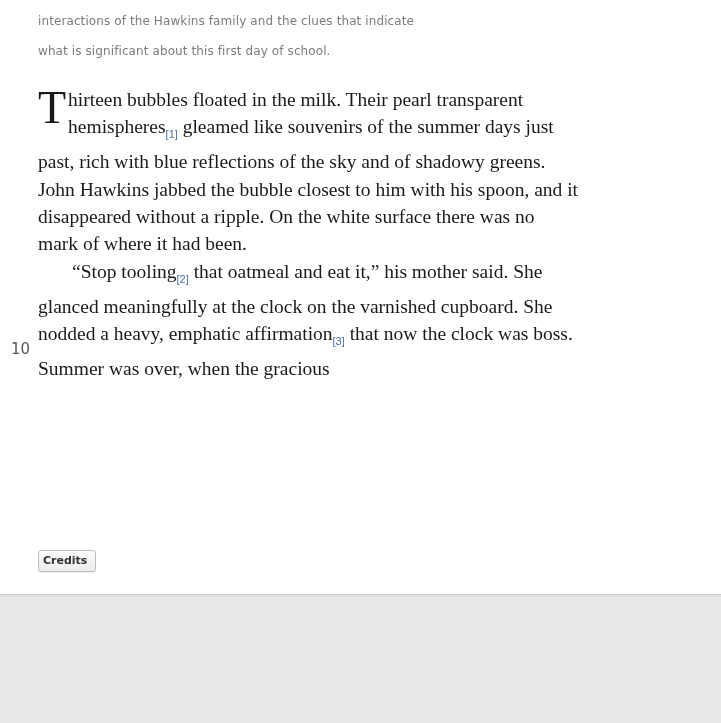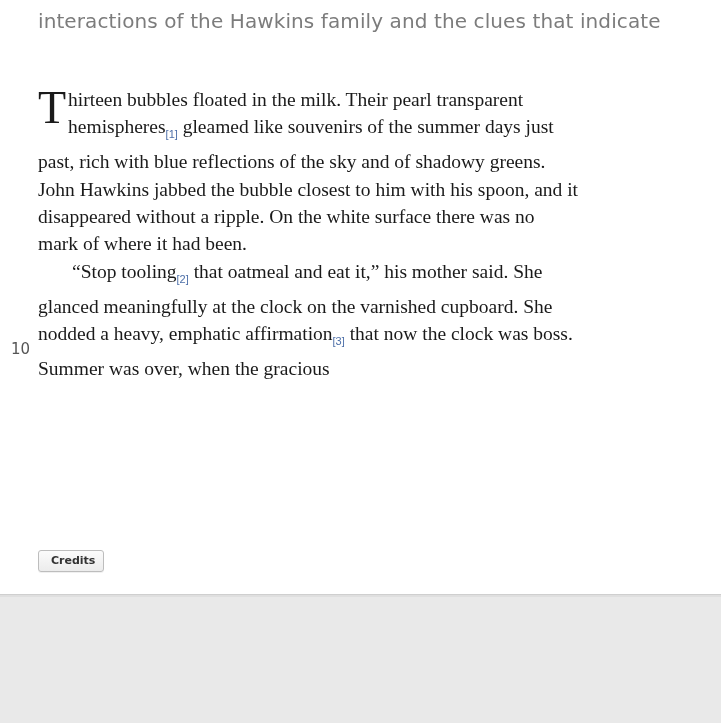--- a/index.html
+++ b/index.html
@@ -20,21 +20,21 @@
     background: #ffffff;
   }
   
   .intro {
     position: absolute;
     left: 38px;
     top: 6px;
     width: 530px;
     color: #7c7c7c;
     font-family: "DejaVu Sans", sans-serif;
-    font-size: 20px;
+    font-size: 12px;
     line-height: 30px;
     letter-spacing: 0.1px;
   }
   .intro div {
     white-space: nowrap;
   }
   
   .body-text {
     position: absolute;
     left: 38px;
@@ -83,21 +83,21 @@
     color: #555555;
     font-family: "DejaVu Sans", sans-serif;
     font-size: 15px;
   }
   
   .credits-btn {
     position: absolute;
     left: 38px;
     top: 550px;
     display: inline-block;
-    padding: 3px 8px 4px 12px;
+    padding: 3px 8px 4px 4px;
     font-family: "DejaVu Sans", sans-serif;
     font-size: 11px;
     font-weight: bold;
     color: #333333;
     background: linear-gradient(#fbfbfb, #ececec);
     border: 1px solid #bdbdbd;
     border-radius: 3px;
     box-shadow: 0 1px 0 rgba(0,0,0,0.06);
     cursor: pointer;
     line-height: 13px;
@@ -133,20 +133,21 @@
 </style>
 </head>
 <body>
 
 <div class="page">
 
   <div class="right-margin"></div>
 
   <div class="intro">
     <div>interactions of the Hawkins family and the clues that indicate</div>
+    <div>what is significant about this first day of school.</div>
   </div>
 
   <div class="body-text">
 
     <p class="para first"><span class="dropcap">T</span><span>hirteen bubbles floated in the milk. Their pearl transparent hemispheres</span><span class="fn">[1]</span><span> gleamed like souvenirs of the summer days just past, rich with blue reflections of the sky and of shadowy greens. John Hawkins jabbed the bubble closest to him with his spoon, and it disappeared without a ripple. On the white surface there was no mark of where it had been.</span></p>
 
     <p class="para indent"><span>“Stop tooling</span><span class="fn">[2]</span><span> that oatmeal and eat it,” his mother said. She glanced meaningfully at the clock on the varnished cupboard. She nodded a heavy, emphatic affirmation</span><span class="fn">[3]</span><span> that now the clock was boss. Summer was over, when the gracious</span></p>
 
   </div>
 

